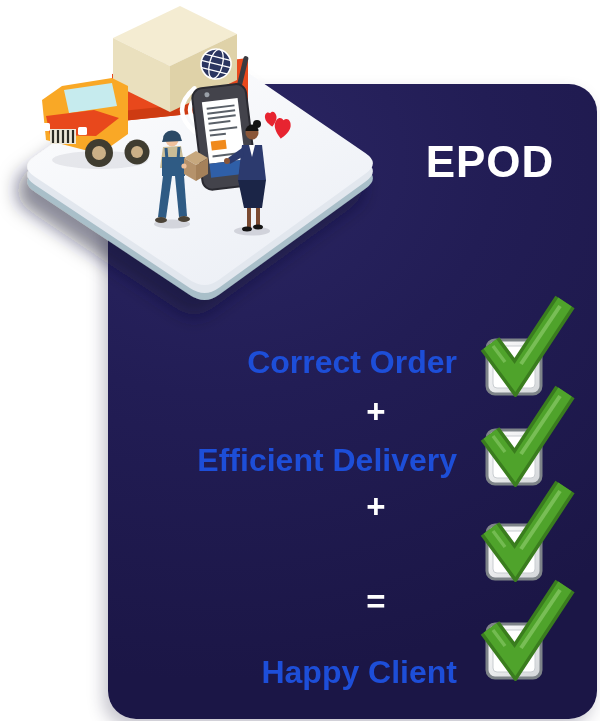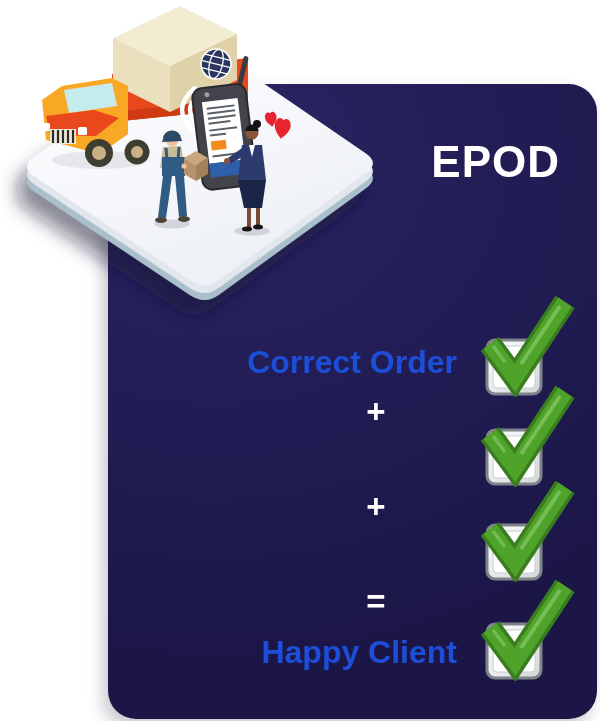--- a/index.html
+++ b/index.html
@@ -3,43 +3,44 @@
 <meta charset="utf-8">
 <title>EPOD</title>
 <style>
   html,body{margin:0;padding:0;background:#ffffff;}
   .canvas{position:relative;width:600px;height:721px;background:#ffffff;overflow:hidden;
           font-family:"Liberation Sans","DejaVu Sans",sans-serif;}
   .card{position:absolute;left:108px;top:84px;width:489px;height:635px;border-radius:28px;
         background:radial-gradient(ellipse 620px 520px at 22% 12%, #2B2664 0%, #221D55 45%, #1B1646 100%);
         box-shadow:-5px 8px 16px rgba(30,28,60,0.25);}
   .epod{position:absolute;left:420px;top:138px;width:140px;height:48px;line-height:48px;
-        color:#ffffff;font-size:44px;font-weight:bold;letter-spacing:1px;text-align:right;}
+        color:#ffffff;font-size:44px;font-weight:bold;letter-spacing:1px;text-align:center;}
   .label{position:absolute;left:120px;right:143px;height:44px;line-height:44px;text-align:right;
          color:#1d4ed8;font-size:32px;font-weight:bold;}
   .sep{position:absolute;left:340px;width:72px;height:44px;line-height:44px;text-align:center;
        color:#ffffff;font-size:33px;font-weight:bold;}
-  .r1{top:340px}.r2{top:438px}.r3{top:535px}.r4{top:630px}
+  .r1{top:340px}.r2{top:438px}.r3{top:535px}.r4{top:650px}
   .s1{top:390px}.s2{top:485px}.s3{top:580px}
   .cb{position:absolute;width:100px;height:105px;}
   .cb1{left:479px;top:292px}.cb2{left:479px;top:382px}.cb3{left:479px;top:477px}.cb4{left:479px;top:576px}
   .illus{position:absolute;left:0;top:0;width:430px;height:345px;}
   .hidden-defs{position:absolute;width:0;height:0;overflow:hidden;}
 </style>
 </head>
 <body>
 
 <div class="canvas">
 
   <div class="card"></div>
 
   <div class="epod">EPOD</div>
 
   <div class="label r1">Correct Order</div>
   <div class="sep s1">+</div>
+  <div class="label r2">Efficient Delivery</div>
   <div class="sep s2">+</div>
   <div class="sep s3">=</div>
   <div class="label r4">Happy Client</div>
 
   <svg class="hidden-defs" aria-hidden="true">
     <defs>
       <linearGradient id="boxg" x1="0" y1="0" x2="1" y2="1">
         <stop offset="0" stop-color="#FFFFFF"></stop>
         <stop offset="1" stop-color="#D3D6D9"></stop>
       </linearGradient>

